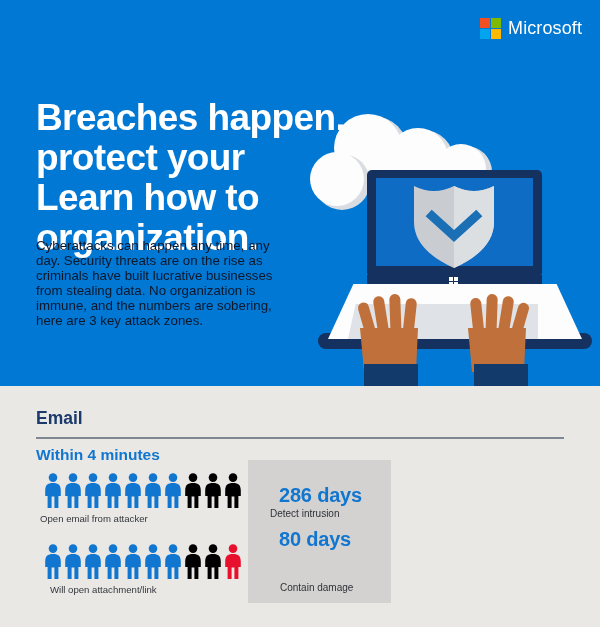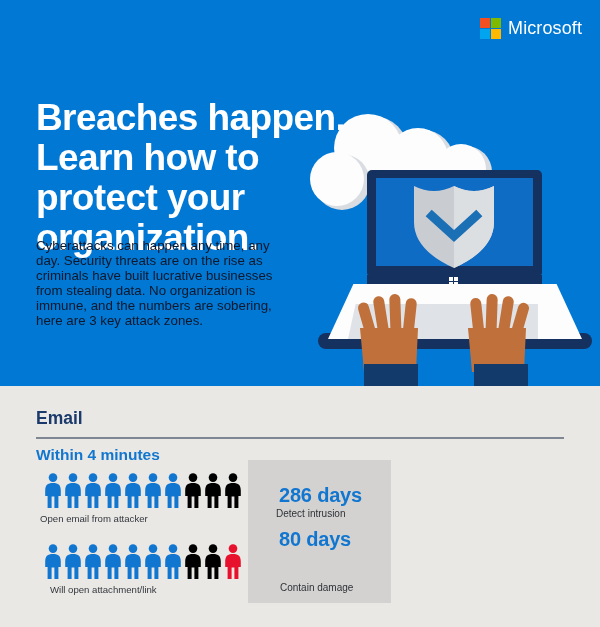--- a/index.html
+++ b/index.html
@@ -280,22 +280,22 @@
         <span class="ms-sq" style="background:#f25022"></span>
         <span class="ms-sq" style="background:#7fba00"></span>
         <span class="ms-sq" style="background:#00a4ef"></span>
         <span class="ms-sq" style="background:#ffb900"></span>
       </div>
       <span class="ms-word">Microsoft</span>
     </div>
 
     <div class="headline">
       <div>Breaches happen.</div>
+      <div>protect your</div>
       <div>Learn how to</div>
-      <div>protect your</div>
       <div>organization.</div>
     </div>
 
     <div class="hero-body">Cyberattacks can happen any time, any day. Security threats are on the rise as criminals have built lucrative businesses from stealing data. No organization is immune, and the numbers are sobering, here are 3 key attack zones.</div>
   </div>
 
   <div class="panel">
     <div class="sec-title">Email</div>
     <div class="rule"></div>
     <div class="sub-title">Within 4 minutes</div>
@@ -383,19 +383,19 @@
           </svg></div>
         <div class="person"><svg width="18" height="35" viewBox="0 0 18 35">
             <circle cx="9" cy="4.6" r="4.3" fill="#e8112d"></circle>
             <path d="M9 10 C3.4 10 1.2 12.4 1.2 17.4 L1.2 23 L3.6 23 L3.6 35 L7.6 35 L7.6 23.5 L10.4 23.5 L10.4 35 L14.4 35 L14.4 23 L16.8 23 L16.8 17.4 C16.8 12.4 14.6 10 9 10 Z" fill="#e8112d"></path>
           </svg></div>
       </div>
     <div class="caption" style="left:50px; top:198px;">Will open attachment/link</div>
 
     <div class="stats-box">
       <div class="stat-num" style="left:31px; top:24px;">286 days</div>
-      <div class="stat-lbl" style="left:28px; top:48px;text-align:right;">Detect intrusion</div>
+      <div class="stat-lbl" style="left:22px; top:48px;text-align:right;">Detect intrusion</div>
       <div class="stat-num" style="left:31px; top:68px;">80 days</div>
       <div class="stat-lbl" style="left:32px; top:122px;">Contain damage</div>
     </div>
 
   </div>
 </div>
 
 </body></html>

